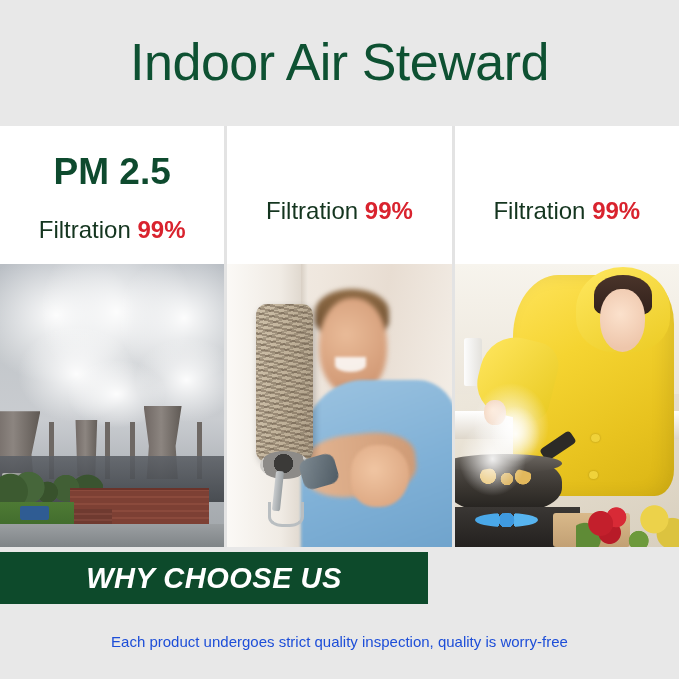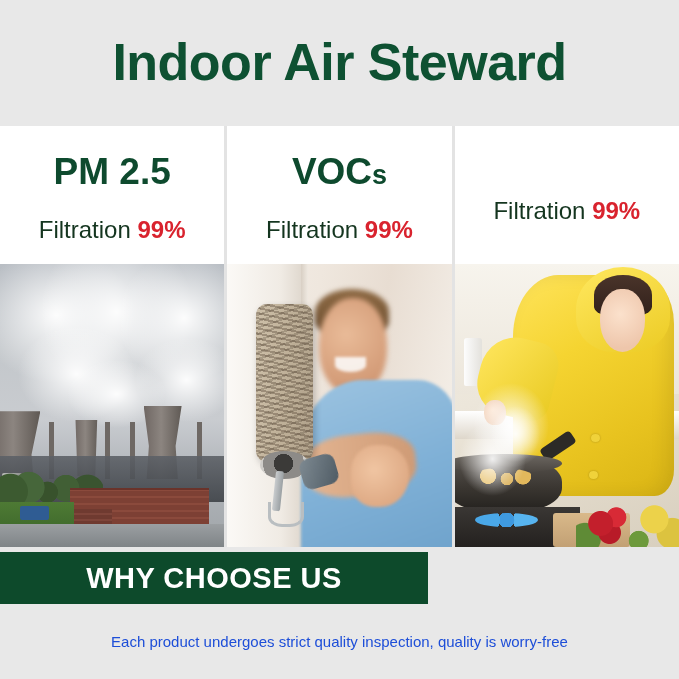--- a/index.html
+++ b/index.html
@@ -12,21 +12,21 @@
     position:relative;
   }
 
   
   .title-band{
     position:absolute; left:0; top:0; width:679px; height:124px;
     background:#e8e8e8;
     display:flex; align-items:center; justify-content:center;
   }
   .title-text{
-    font-size:52px; font-weight:bold; color:#0e5132;
+    font-size:52px; font-weight:normal; color:#0e5132;
     letter-spacing:-0.5px; line-height:1;
     font-family:"Liberation Sans", sans-serif;
   }
 
   
   .features{
     position:absolute; left:0; top:126px; width:679px; height:421px;
     display:flex; gap:3px; background:#e3e3e3;
   }
   .feat-col{
@@ -301,21 +301,21 @@
       radial-gradient(circle at 56% 76%, #6d9a3c 0 13%, transparent 14%);
   }
   .ph-cook .cutboard{
     position:absolute; left:44%; top:88%; width:34%; height:12%;
     background:linear-gradient(#d9b98a,#c2a074); border-radius:3px;
   }
 
   
   .banner-row{
     position:absolute; left:0; top:552px; width:679px; height:52px;
-    display:flex; align-items:stretch;
+    display:flex; align-items:stretch;font-style:italic;
   }
   .why-box{
     width:428px; background:#0d4a2b;
     display:flex; align-items:center; justify-content:center;
   }
   .why-text{
     color:#ffffff; font-size:29px; font-weight:bold; letter-spacing:0.5px;
     line-height:1; white-space:nowrap;
   }
   .banner-gap{ width:20px; background:#e8e8e8; }
@@ -377,23 +377,20 @@
         <div class="brick2"></div>
         <div class="lawn"></div>
         <div class="truck"></div>
         <div class="ground"></div>
       </div>
     </div>
   </div>
 
   <div class="feat-col">
     <div class="feat-head">
-      <div class="feat-title">
-        <span>VOC</span><span class="small-s">s</span>
-      </div>
       <div class="feat-sub">
         <span>Filtration</span>
         <span class="pct">99%</span>
       </div>
     </div>
     <div class="feat-photo">
       <div class="ph-paint">
         <div class="wall"></div>
         <div class="wall-edge"></div>
         <div class="hair"></div>

